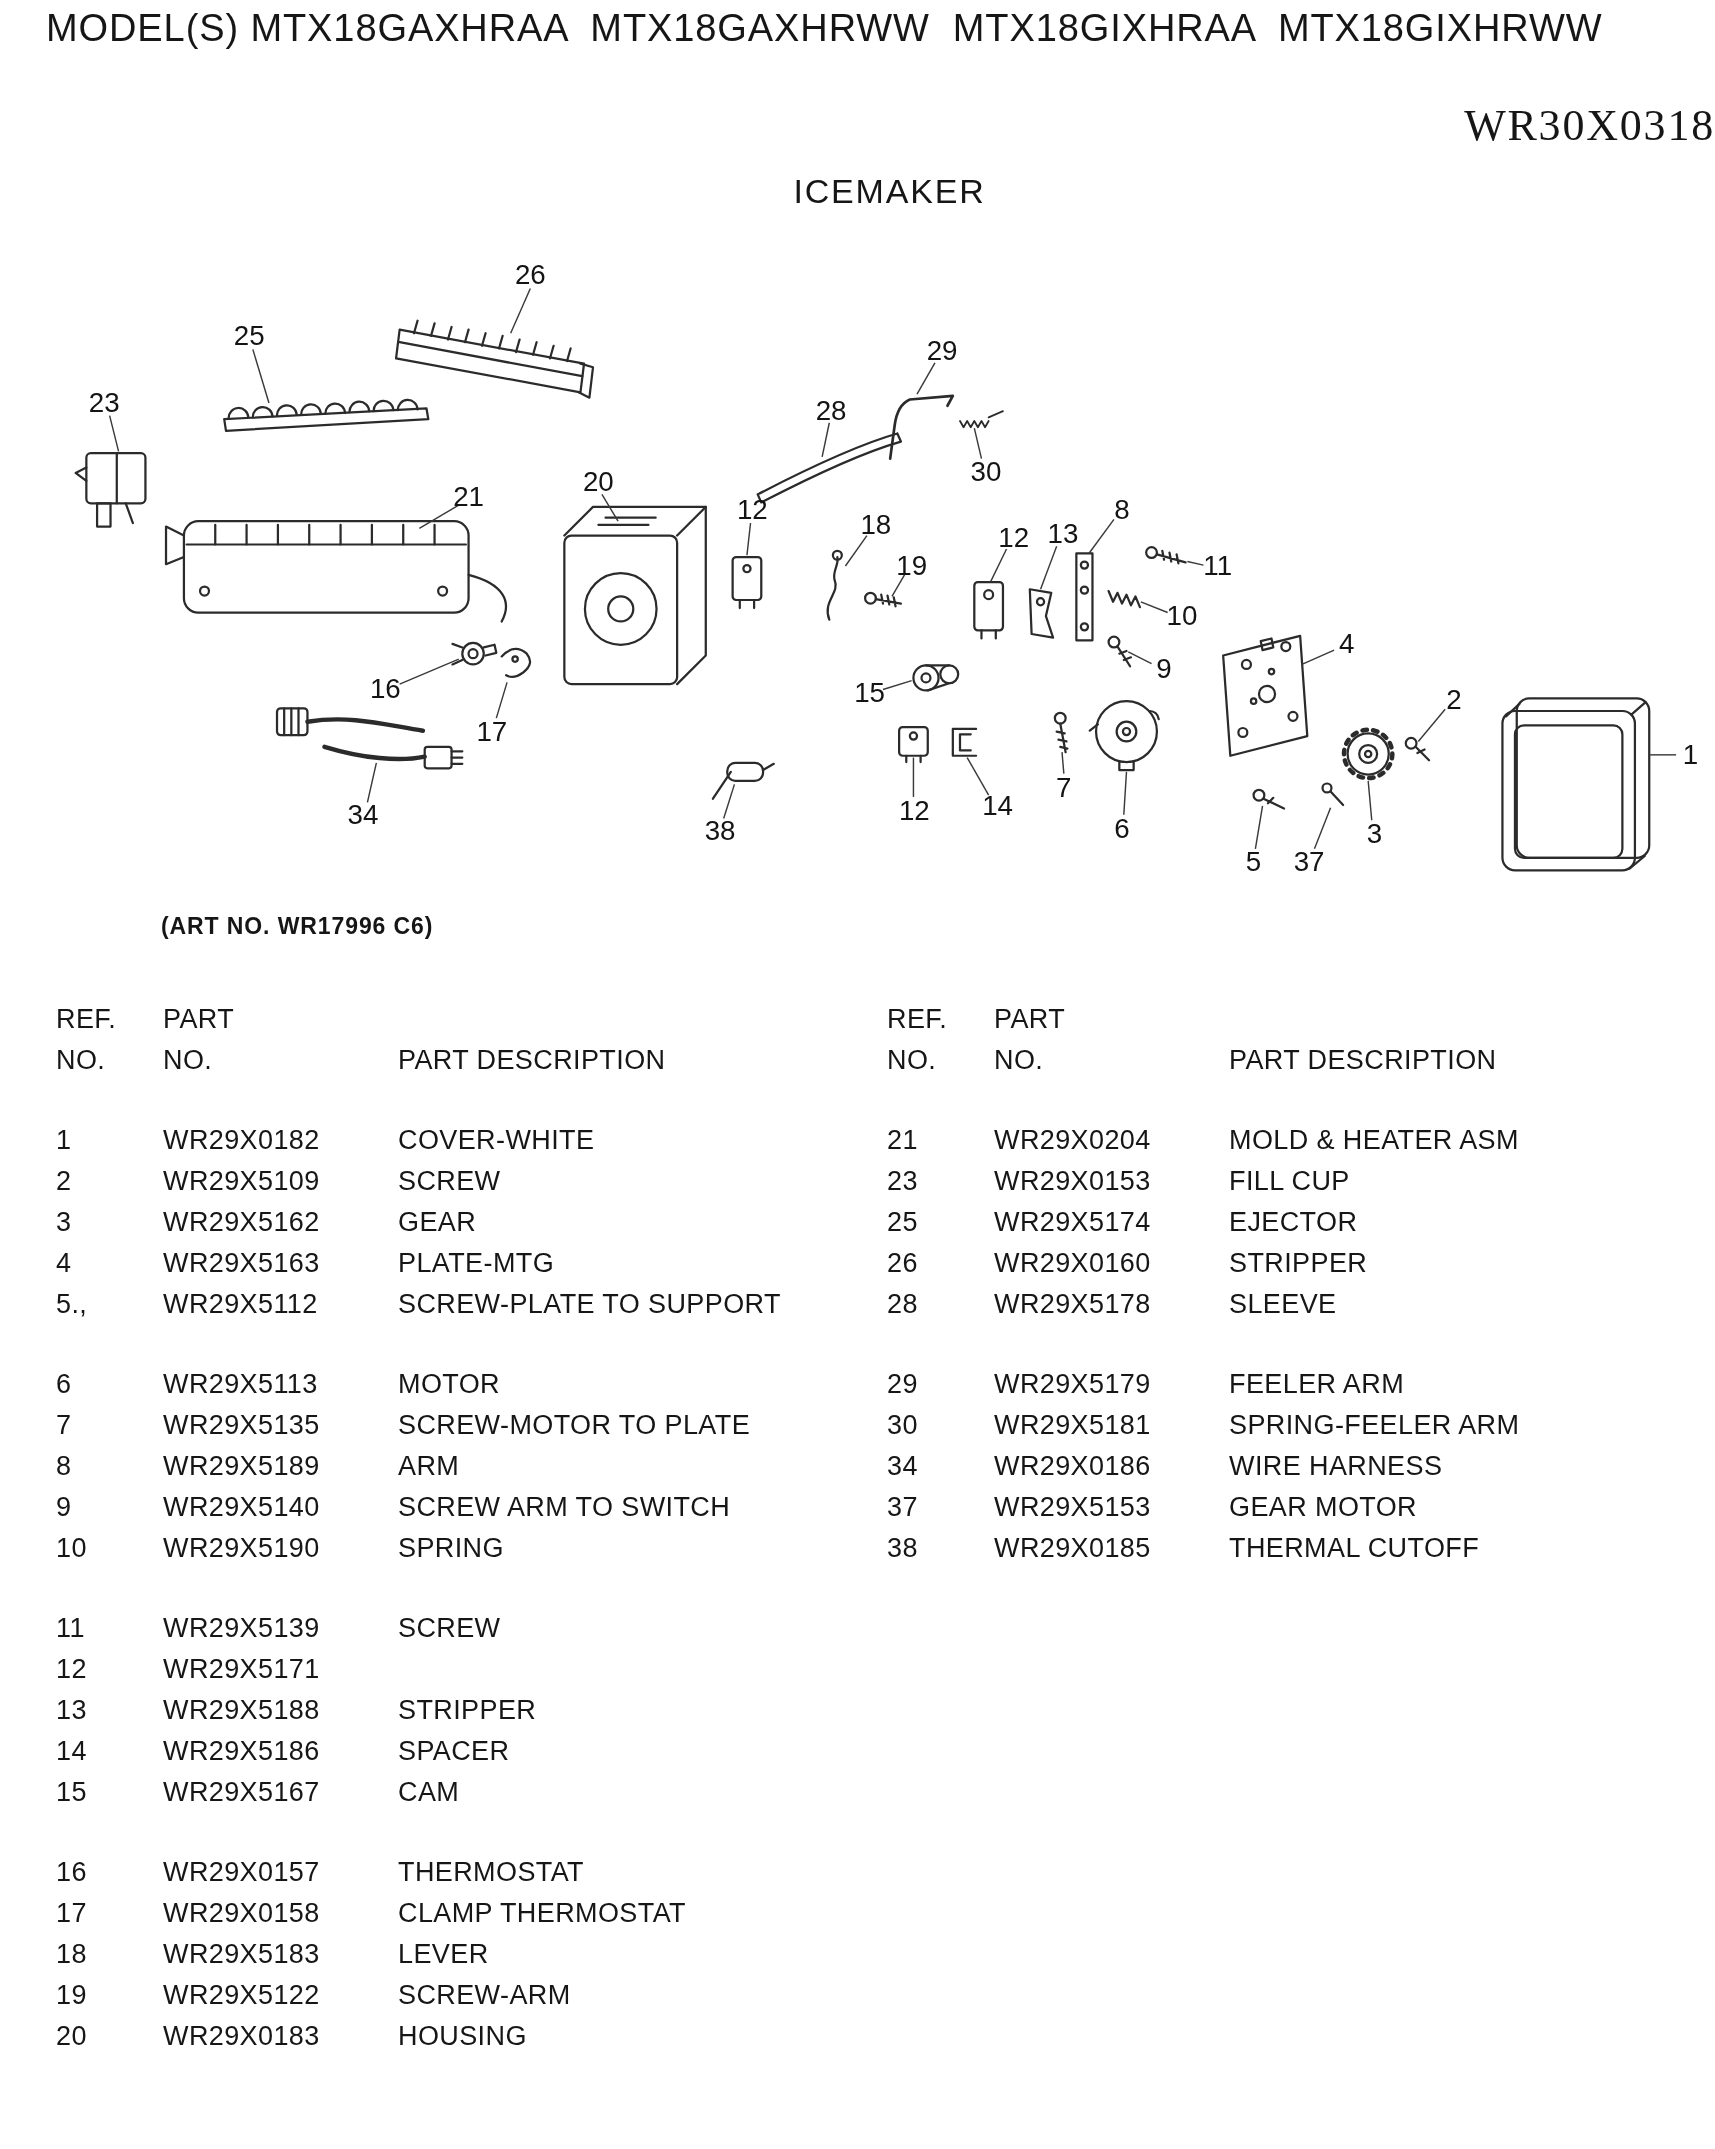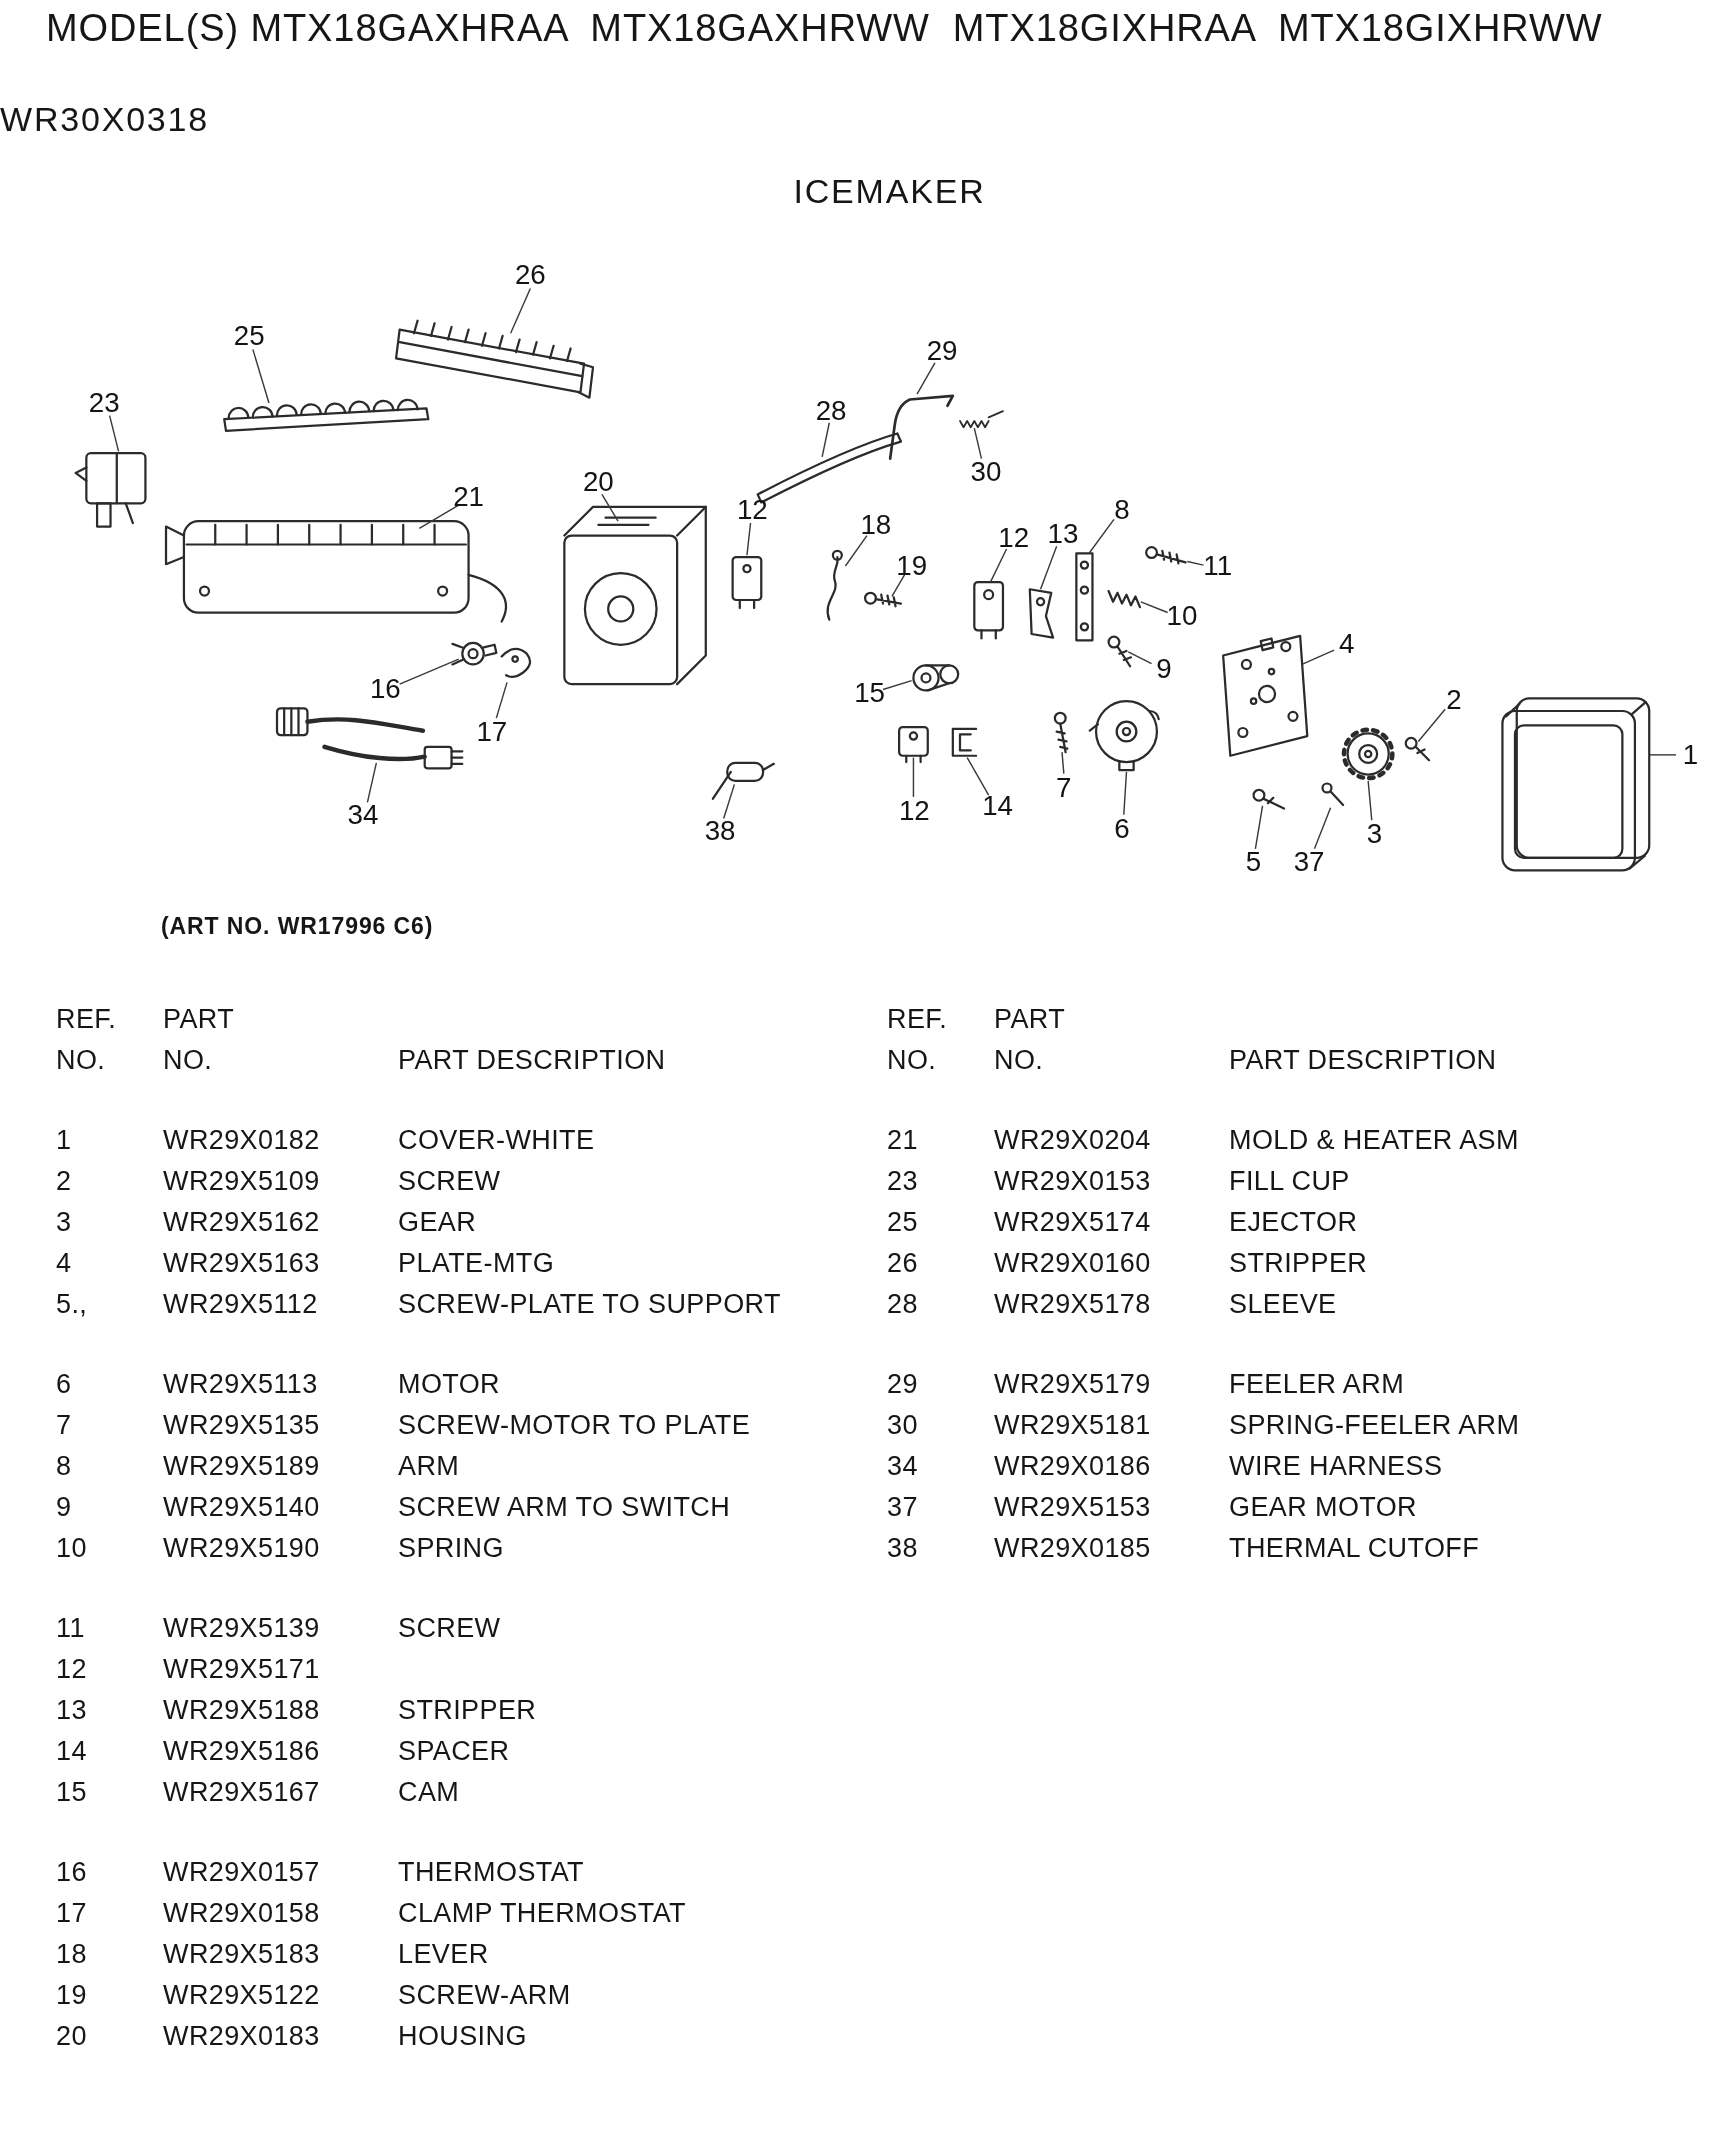--- a/index.html
+++ b/index.html
@@ -1,21 +1,21 @@
 <!DOCTYPE html>
 <html style="font-size:14.3px"><head>
 <meta charset="utf-8">
 <style>
   html,body{margin:0;padding:0;background:#fff;}
   .page{position:relative;width:1715px;height:2149px;background:#fff;
         font-family:"Liberation Sans",sans-serif;color:#161616;overflow:hidden;}
   .models{position:absolute;top:7.2px;left:0;width:100%;text-align:left;
           font-size:38px;letter-spacing:0.9px;white-space:pre;padding-left:46px;}
-  .partnum{position:absolute;top:100px;left:0;width:100%;text-align:left;
-           font-size:34px;letter-spacing:1.8px;}
+  .partnum{position:absolute;top:100px;left:0;width:100%;text-align:right;
+           font-size:44px;letter-spacing:1.8px;font-family:Liberation Serif, serif;}
   .doctitle{position:absolute;top:172px;left:0;width:100%;text-align:center;
             font-size:34px;letter-spacing:1.8px;padding-left:32px;}
   .artno{position:absolute;top:913px;left:161px;font-size:23px;font-weight:bold;letter-spacing:0.9px;}
   #diagram-svg{position:absolute;top:233px;left:0;}
   .callout{font-family:"Liberation Sans",sans-serif;font-size:31px;fill:#141414;
            text-anchor:middle;dominant-baseline:central;}
   .leader{stroke:#3a3a3a;stroke-width:1.6;}
   .pcol{position:absolute;top:999px;font-size:27px;letter-spacing:0.4px;}
   .col-left{left:56px;width:806px;}
   .col-right{left:887px;width:811px;}

